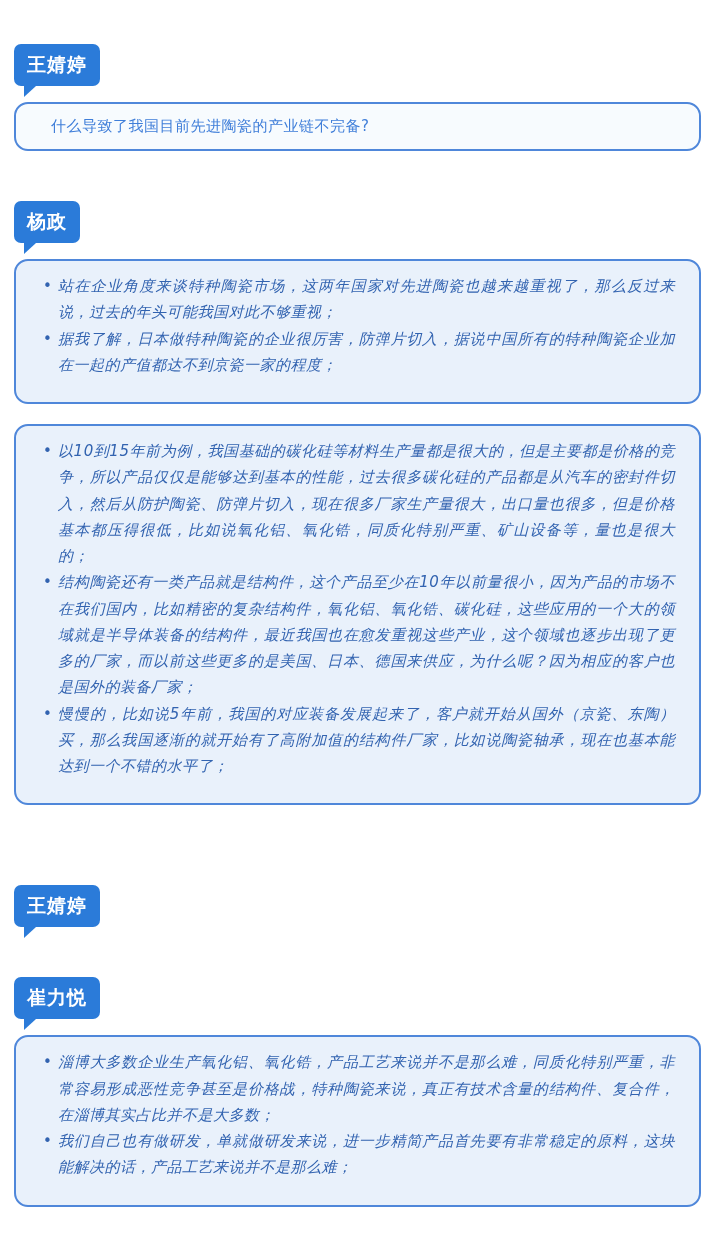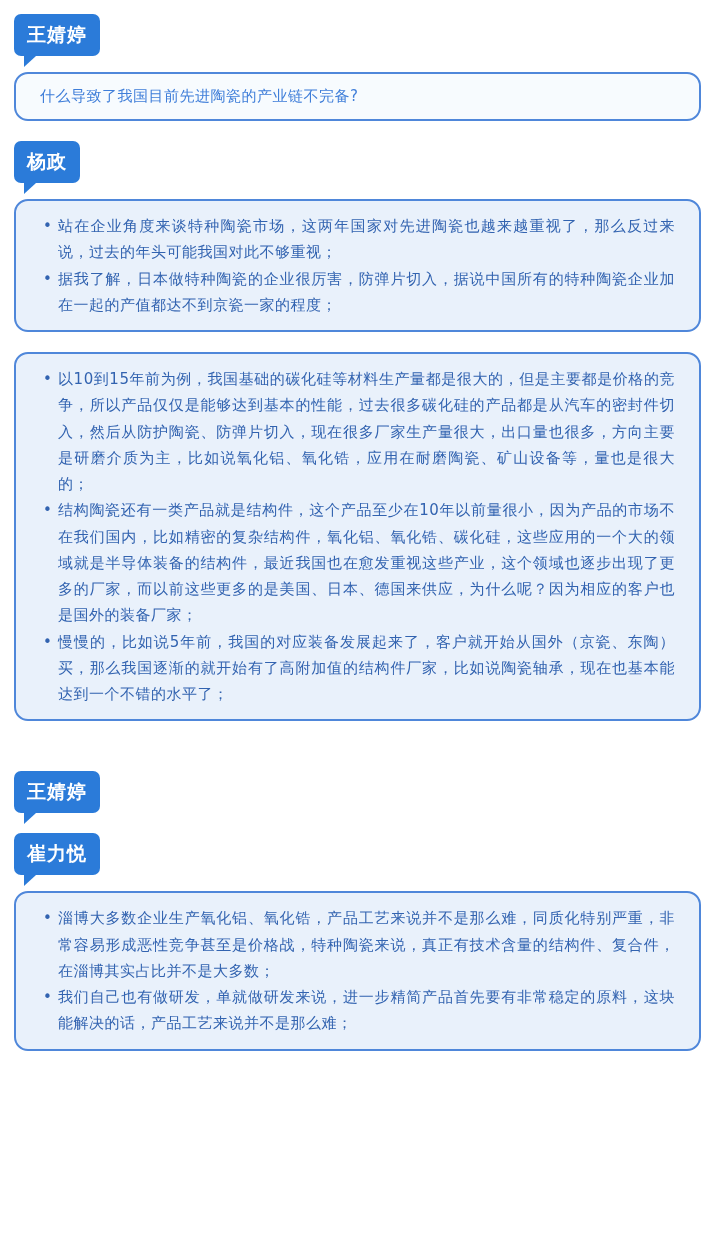--- a/index.html
+++ b/index.html
@@ -25,20 +25,21 @@
     position: relative;
     display: inline-block;
     background: #2b7bd9;
     color: #ffffff;
     font-weight: bold;
     font-size: 19px;
     line-height: 1;
     padding: 11px 13px 12px 13px;
     border-radius: 7px;
     letter-spacing: 1px;
+    margin-top: 30px;
   }
   .badge .tail {
     position: absolute;
     left: 10px;
     top: 100%;
     width: 0;
     height: 0;
     border-top: 11px solid #2b7bd9;
     border-right: 12px solid transparent;
   }
@@ -46,29 +47,30 @@
   .bubble {
     box-sizing: border-box;
     border: 2px solid #4f87da;
     border-radius: 14px;
     margin-top: 16px;
     font-size: 15px;
   }
   .bubble.question {
     background: #f7fbfe;
     color: #3f7ed9;
-    padding: 13px 24px;
+    padding: 13px 35px;
     letter-spacing: 0.5px;
   }
   .bubble.answer {
     background: #e9f1fb;
     color: #3263b0;
-    padding: 12px 24px 12px 14px;
+    padding: 12px 24px 24px 14px;
     line-height: 1.75;
     letter-spacing: 0.5px;
+    font-style: italic;
   }
   .bubble.answer ul {
     margin: 0;
     padding: 0 0 0 28px;
     list-style: none;
   }
   .bubble.answer li {
     position: relative;
     text-align: justify;
   }
@@ -108,21 +110,21 @@
       <ul>
         <li>站在企业角度来谈特种陶瓷市场，这两年国家对先进陶瓷也越来越重视了，那么反过来说，过去的年头可能我国对此不够重视；</li>
         <li>据我了解，日本做特种陶瓷的企业很厉害，防弹片切入，据说中国所有的特种陶瓷企业加在一起的产值都达不到京瓷一家的程度；</li>
       </ul>
     </div>
   </section>
 
   <section class="group">
     <div class="bubble answer">
       <ul>
-        <li>以10到15年前为例，我国基础的碳化硅等材料生产量都是很大的，但是主要都是价格的竞争，所以产品仅仅是能够达到基本的性能，过去很多碳化硅的产品都是从汽车的密封件切入，然后从防护陶瓷、防弹片切入，现在很多厂家生产量很大，出口量也很多，方向主要是研磨介质为主，比如说氧化铝、氧化锆，应用在耐磨陶瓷、矿山设备等，量也是很大的；</li>
+        <li>以10到15年前为例，我国基础的碳化硅等材料生产量都是很大的，但是主要都是价格的竞争，所以产品仅仅是能够达到基本的性能，过去很多碳化硅的产品都是从汽车的密封件切入，然后从防护陶瓷、防弹片切入，现在很多厂家生产量很大，出口量也很多，但是价格基本都压得很低，比如说氧化铝、氧化锆，同质化特别严重、矿山设备等，量也是很大的；</li>
         <li>结构陶瓷还有一类产品就是结构件，这个产品至少在10年以前量很小，因为产品的市场不在我们国内，比如精密的复杂结构件，氧化铝、氧化锆、碳化硅，这些应用的一个大的领域就是半导体装备的结构件，最近我国也在愈发重视这些产业，这个领域也逐步出现了更多的厂家，而以前这些更多的是美国、日本、德国来供应，为什么呢？因为相应的客户也是国外的装备厂家；</li>
         <li>慢慢的，比如说5年前，我国的对应装备发展起来了，客户就开始从国外（京瓷、东陶）买，那么我国逐渐的就开始有了高附加值的结构件厂家，比如说陶瓷轴承，现在也基本能达到一个不错的水平了；</li>
       </ul>
     </div>
   </section>
 
   <section class="group spaced">
     <div class="badge-row left">
       <div class="badge">
         <span>王婧婷</span>

